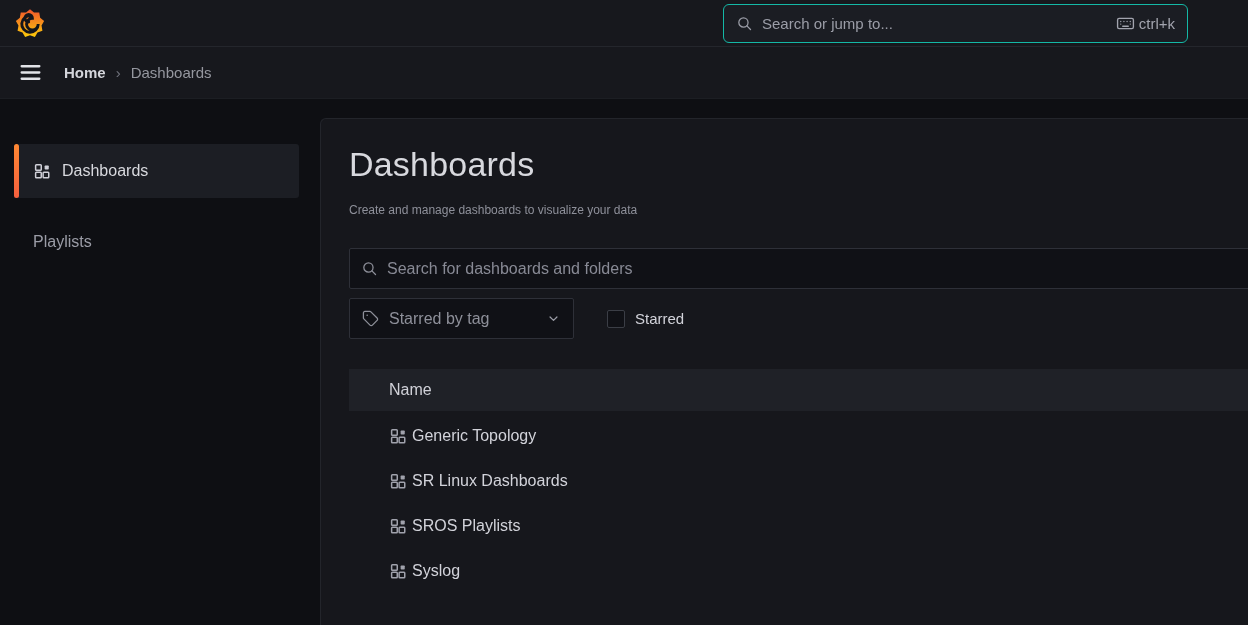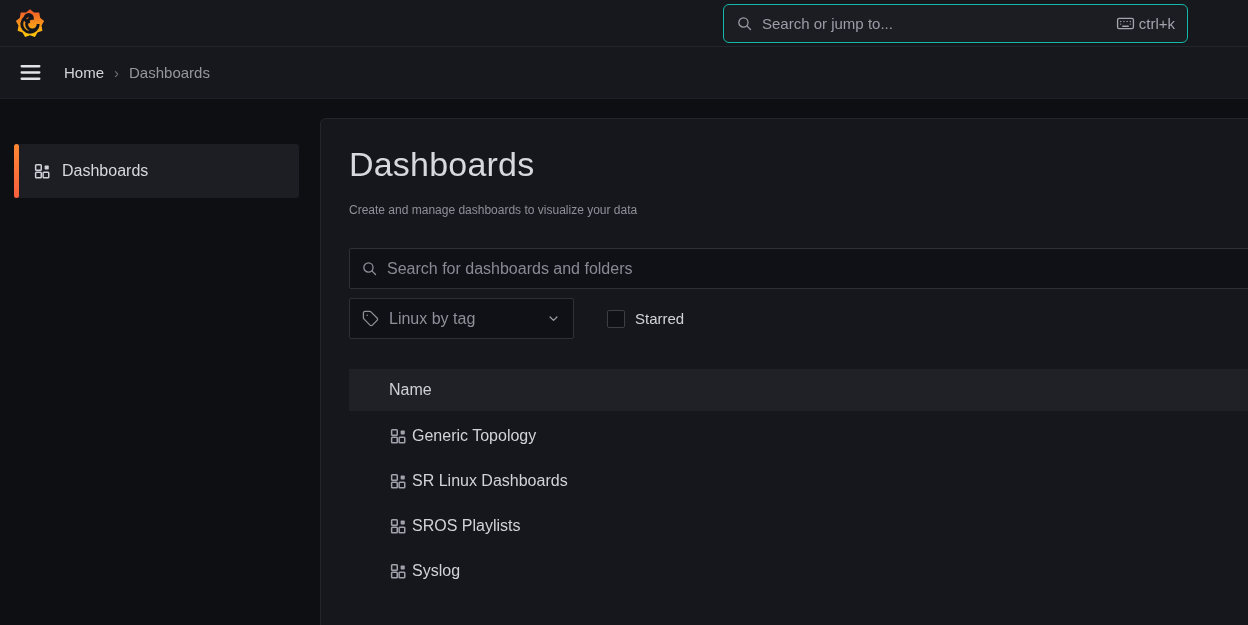--- a/index.html
+++ b/index.html
@@ -34,21 +34,21 @@
 
   
   .navbar {
     position: absolute; top: 47px; left: 0; width: 100%; height: 52px;
     background: #17181d; border-bottom: 1px solid #1c1e23;
     display: flex; align-items: center;
   }
   .hamburger { margin-left: 16px; color: #e2e3e8; cursor: pointer; width: 28px; height: 28px;
     display: flex; align-items: center; justify-content: center; }
   .breadcrumb { margin-left: 20px; display: flex; align-items: center; font-size: 15px; }
-  .crumb-home { color: #d4d5db; font-weight: 400; cursor: pointer; }
+  .crumb-home { color: #d4d5db; font-weight: 700; cursor: pointer; }
   .crumb-sep { color: #70727c; margin: 0 10px; font-size: 15px; }
   .crumb-current { color: #95979f; }
 
   
   .sidebar { position: absolute; left: 0; top: 100px; width: 320px; bottom: 0; }
   .nav-item {
     position: absolute; left: 14px; width: 285px; display: flex; align-items: center;
     cursor: pointer; font-size: 16px; border-radius: 3px;
   }
   .nav-item.active {
@@ -172,20 +172,23 @@
     <span class="apps-icon">
       <svg width="18" height="18" viewBox="0 0 24 24" fill="none" stroke="currentColor" stroke-width="2">
         <rect x="3.5" y="3.5" width="7.5" height="7.5" rx="1"></rect>
         <rect x="15.5" y="4.5" width="5.5" height="5.5" rx="1" fill="currentColor" stroke="none"></rect>
         <rect x="3.5" y="13.5" width="7.5" height="7.5" rx="1"></rect>
         <rect x="13.5" y="13.5" width="7.5" height="7.5" rx="1"></rect>
       </svg>
     </span>
     <span class="nav-label">Dashboards</span>
   </div>
+  <div class="nav-item plain">
+    <span class="nav-label">Playlists</span>
+  </div>
 </div>
 
 <div class="panel">
   <h1 class="page-title">Dashboards</h1>
   <p class="page-subtitle">Create and manage dashboards to visualize your data</p>
 
   <div class="dash-search">
     <span class="s-icon">
       <svg width="17" height="17" viewBox="0 0 24 24" fill="none" stroke="currentColor" stroke-width="1.8" stroke-linecap="round">
         <circle cx="10.5" cy="10.5" r="6.5"></circle>
@@ -196,21 +199,21 @@
   </div>
 
   <div class="filter-row">
     <div class="tag-dropdown">
       <span>
         <svg width="17" height="17" viewBox="0 0 24 24" fill="none" stroke="currentColor" stroke-width="1.8" stroke-linejoin="round">
           <path d="M12.59 2.59A2 2 0 0 0 11.17 2H4a2 2 0 0 0-2 2v7.17a2 2 0 0 0 .59 1.42l8.7 8.7a2.4 2.4 0 0 0 3.42 0l6.58-6.58a2.4 2.4 0 0 0 0-3.42z"></path>
           <circle cx="7.3" cy="7.3" r="1.1" fill="currentColor" stroke="none"></circle>
         </svg>
       </span>
-      <span class="t-label">Linux by tag</span>
+      <span class="t-label">Starred by tag</span>
       <span class="chev">
         <svg width="15" height="15" viewBox="0 0 24 24" fill="none" stroke="currentColor" stroke-width="2" stroke-linecap="round" stroke-linejoin="round">
           <path d="M6.5 9.5 12 15l5.5-5.5"></path>
         </svg>
       </span>
     </div>
     <div class="starred-group">
       <span class="checkbox"></span>
       <span class="starred-label">Starred</span>
     </div>

